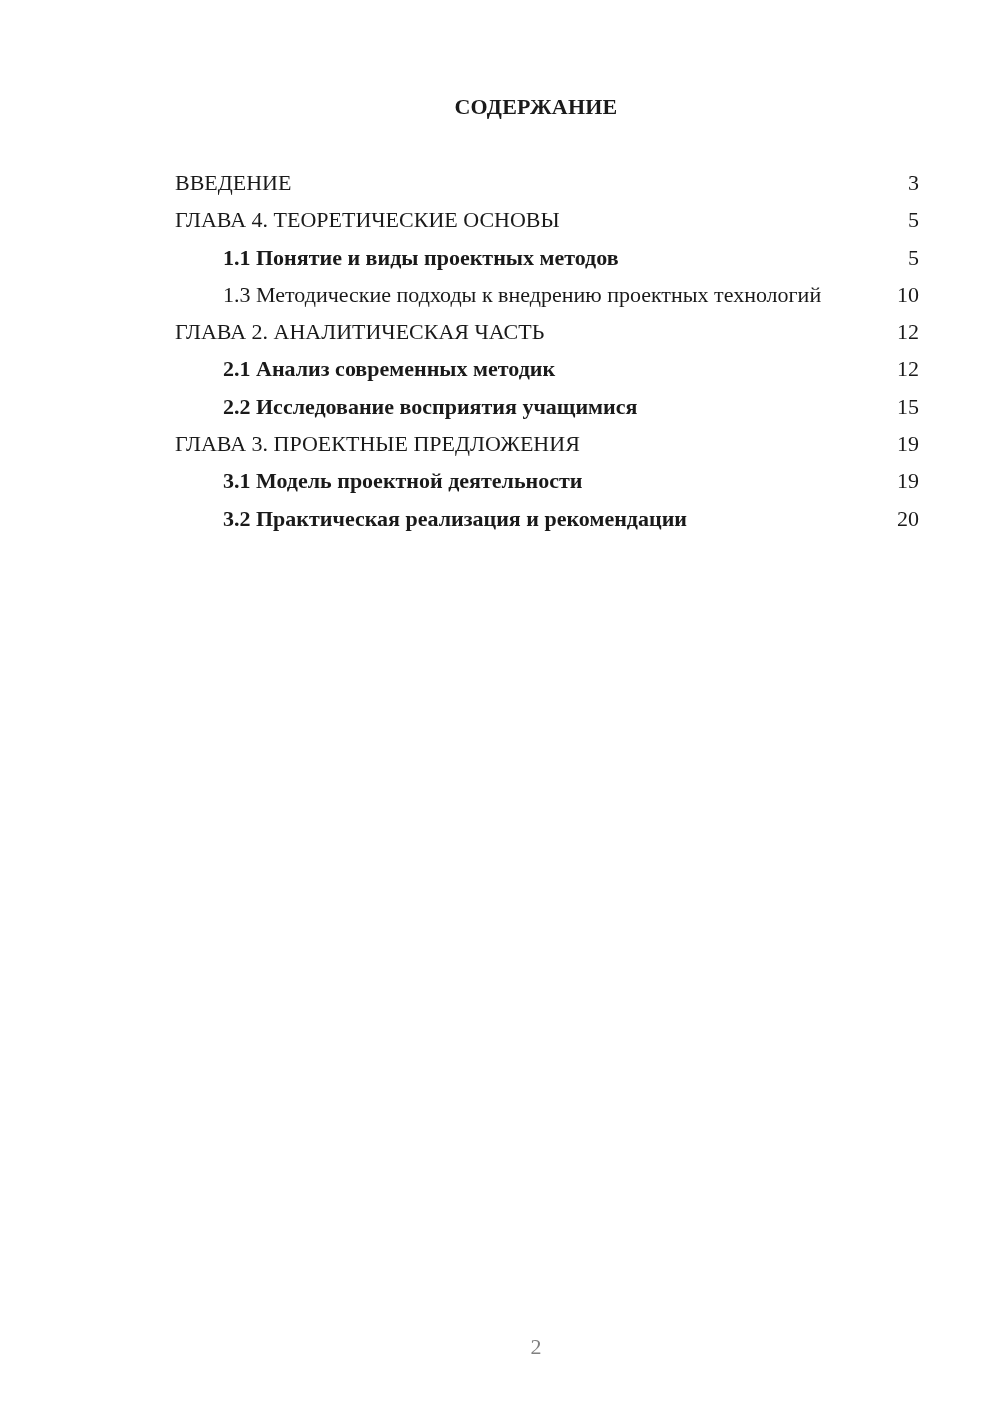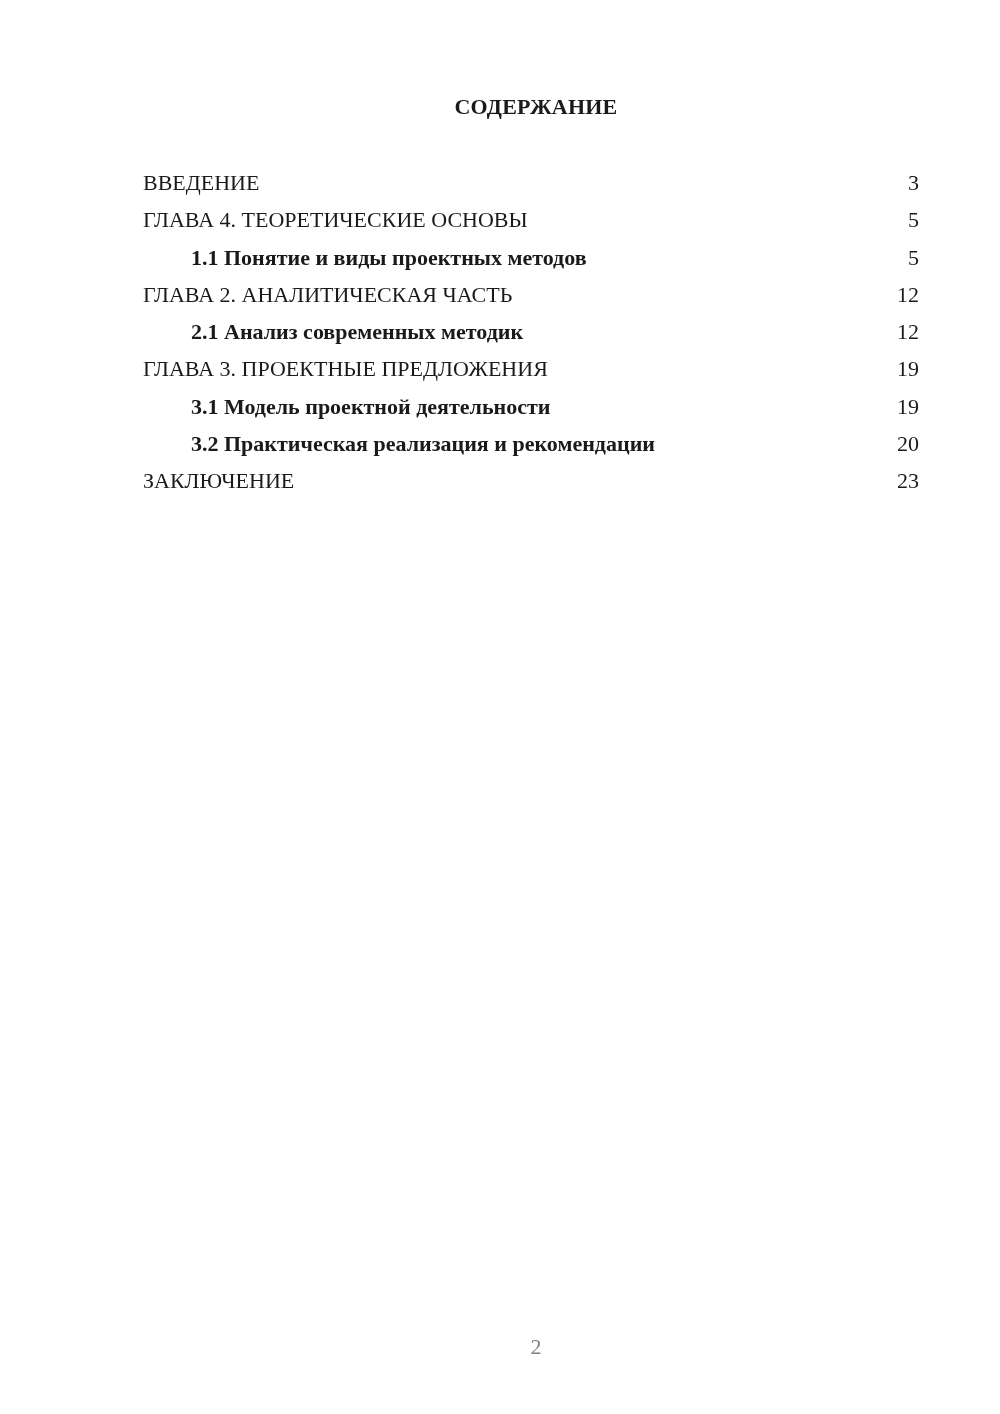--- a/index.html
+++ b/index.html
@@ -5,21 +5,21 @@
   html, body { margin: 0; padding: 0; background: #ffffff; }
   body { width: 1000px; height: 1414px; position: relative; overflow: hidden;
          font-family: "Liberation Serif", "DejaVu Serif", serif; color: #1a1a1a; }
   .title { position: absolute; top: 94px; left: 0; width: 1072px; text-align: center;
            font-size: 22px; font-weight: bold; letter-spacing: 0.2px; }
   .toc { position: absolute; top: 169px; left: 143px; width: 776px; }
   .row { position: relative; display: flex; align-items: flex-end; justify-content: space-between;
          font-size: 22px; line-height: 27px; min-height: 27px; margin-bottom: 10.3px; }
   .row.sub .label { padding-left: 48px; font-weight: bold; }
   .row.wrap .label { padding-left: 48px; width: 600px; line-height: 27px; }
-  .label { flex: 1; }
+  .label { flex: 1; margin-left: 32px; }
   .page { text-align: right; min-width: 40px; }
   .page-number { position: absolute; top: 1334px; left: 0; width: 1072px; text-align: center;
                  font-size: 22px; color: #808080; }
 </style>
 </head>
 <body>
 
 <div class="title">СОДЕРЖАНИЕ</div>
 
 <div class="toc">
@@ -28,39 +28,43 @@
     <span class="page">3</span>
   </div>
   <div class="row">
     <span class="label">ГЛАВА 4. ТЕОРЕТИЧЕСКИЕ ОСНОВЫ</span>
     <span class="page">5</span>
   </div>
   <div class="row sub">
     <span class="label">1.1 Понятие и виды проектных методов</span>
     <span class="page">5</span>
   </div>
+  <div class="row wrap">
+    <span class="label" style="flex:none;">1.3 Методические подходы к внедрению проектных технологий</span>
+    <span class="page">10</span>
+  </div>
   <div class="row">
     <span class="label">ГЛАВА 2. АНАЛИТИЧЕСКАЯ ЧАСТЬ</span>
     <span class="page">12</span>
   </div>
   <div class="row sub">
     <span class="label">2.1 Анализ современных методик</span>
     <span class="page">12</span>
+  </div>
+  <div class="row sub">
+    <span class="label">2.2 Исследование восприятия учащимися</span>
+    <span class="page">15</span>
   </div>
   <div class="row">
     <span class="label">ГЛАВА 3. ПРОЕКТНЫЕ ПРЕДЛОЖЕНИЯ</span>
     <span class="page">19</span>
   </div>
   <div class="row sub">
     <span class="label">3.1 Модель проектной деятельности</span>
     <span class="page">19</span>
   </div>
   <div class="row sub">
     <span class="label">3.2 Практическая реализация и рекомендации</span>
     <span class="page">20</span>
   </div>
-  <div class="row">
-    <span class="label">ЗАКЛЮЧЕНИЕ</span>
-    <span class="page">23</span>
-  </div>
 </div>
 
 <div class="page-number">2</div>
 
 </body></html>

